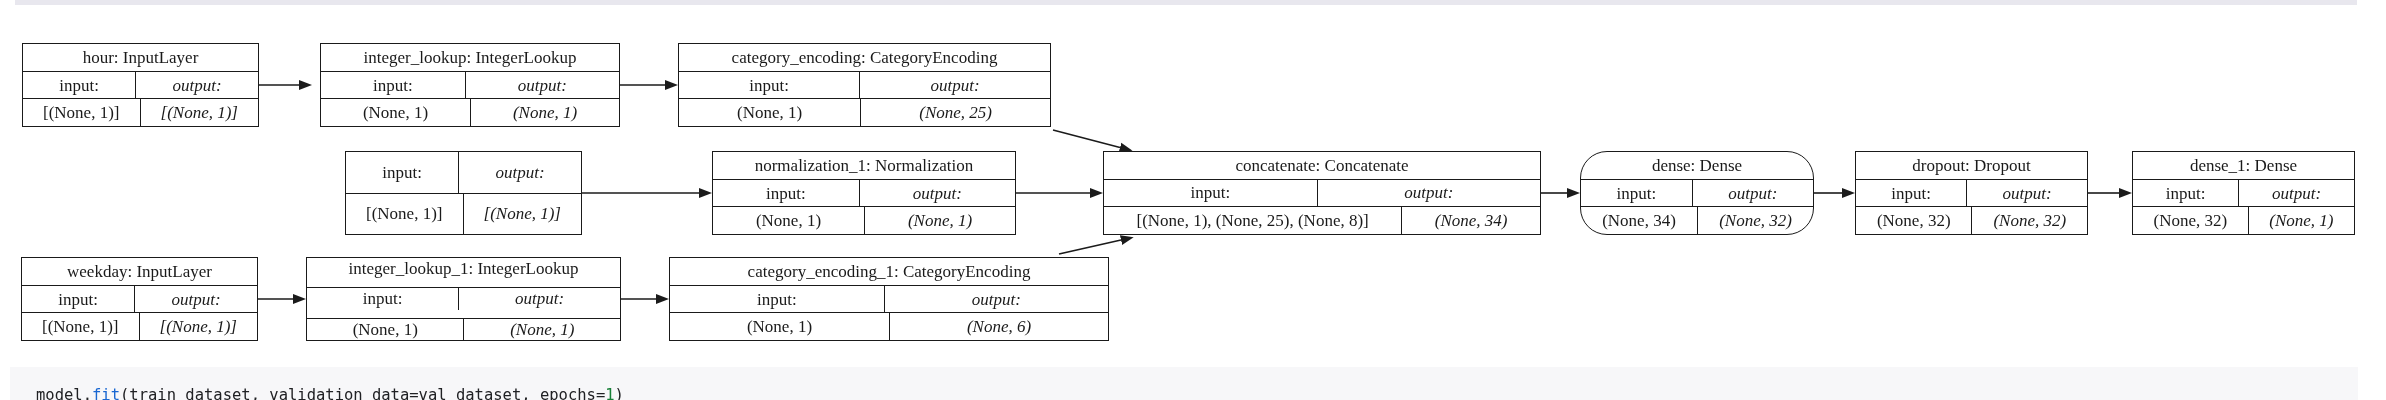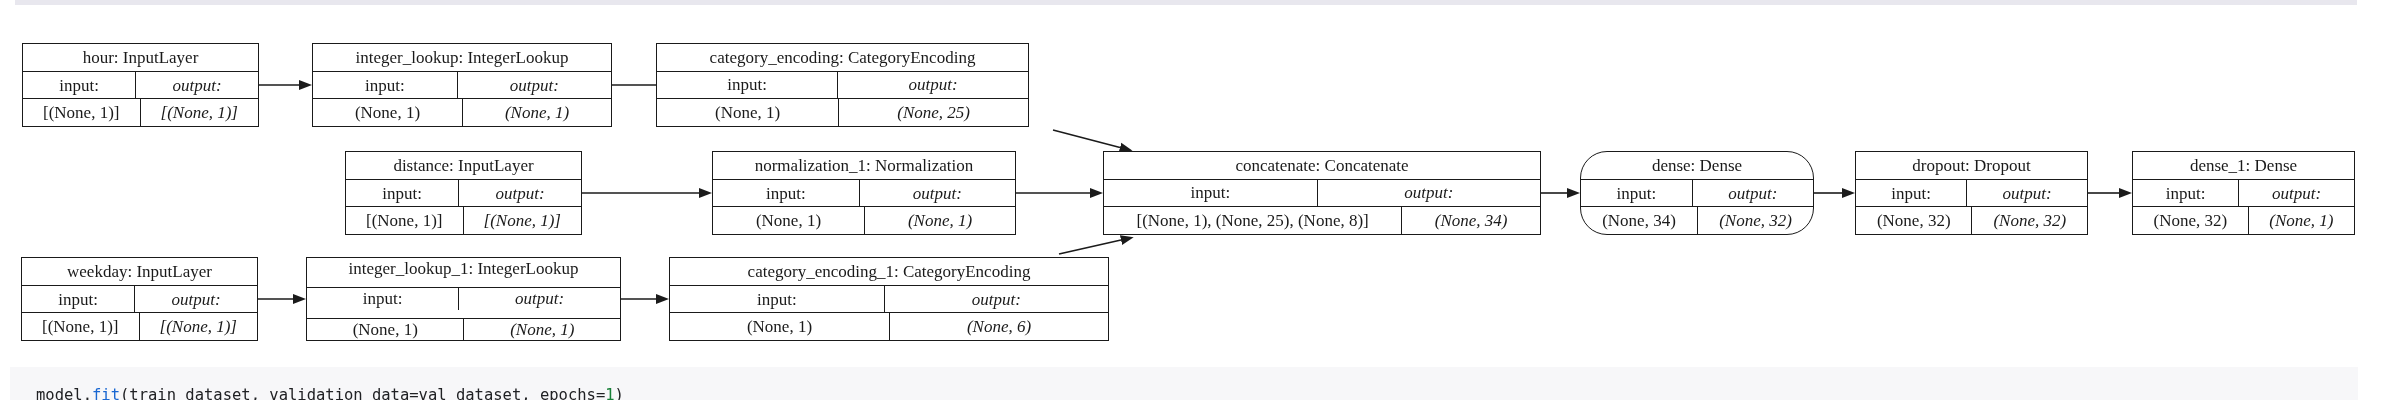--- a/index.html
+++ b/index.html
@@ -82,52 +82,49 @@
     <div class="nrow">
       <div class="ncell">input:</div>
       <div class="ncell">output:</div>
     </div>
     <div class="nrow">
       <div class="ncell">[(None, 1)]</div>
       <div class="ncell">[(None, 1)]</div>
     </div>
   </div>
 
-  <div class="node" style="left:312px; top:19px; width:300px;">
+  <div class="node" style="left:320px; top:19px; width:300px;">
     <div class="nrow">
         <div class="ntitle">integer_lookup: IntegerLookup</div>
       </div>
     <div class="nrow">
       <div class="ncell">input:</div>
       <div class="ncell">output:</div>
     </div>
     <div class="nrow">
       <div class="ncell">(None, 1)</div>
       <div class="ncell">(None, 1)</div>
     </div>
   </div>
 
-  <div class="node" style="left:656px; top:19px; width:373px;justify-content:flex-end;">
+  <div class="node" style="left:678px; top:19px; width:373px;">
     <div class="nrow">
         <div class="ntitle">category_encoding: CategoryEncoding</div>
       </div>
     <div class="nrow">
       <div class="ncell">input:</div>
       <div class="ncell">output:</div>
     </div>
     <div class="nrow">
       <div class="ncell">(None, 1)</div>
       <div class="ncell">(None, 25)</div>
     </div>
   </div>
 
   <div class="node" style="left:345px; top:127px; width:237px;">
-    <div class="nrow">
-        <div class="ntitle">distance: InputLayer</div>
-      </div>
     <div class="nrow">
       <div class="ncell">input:</div>
       <div class="ncell">output:</div>
     </div>
     <div class="nrow">
       <div class="ncell">[(None, 1)]</div>
       <div class="ncell">[(None, 1)]</div>
     </div>
   </div>
 

